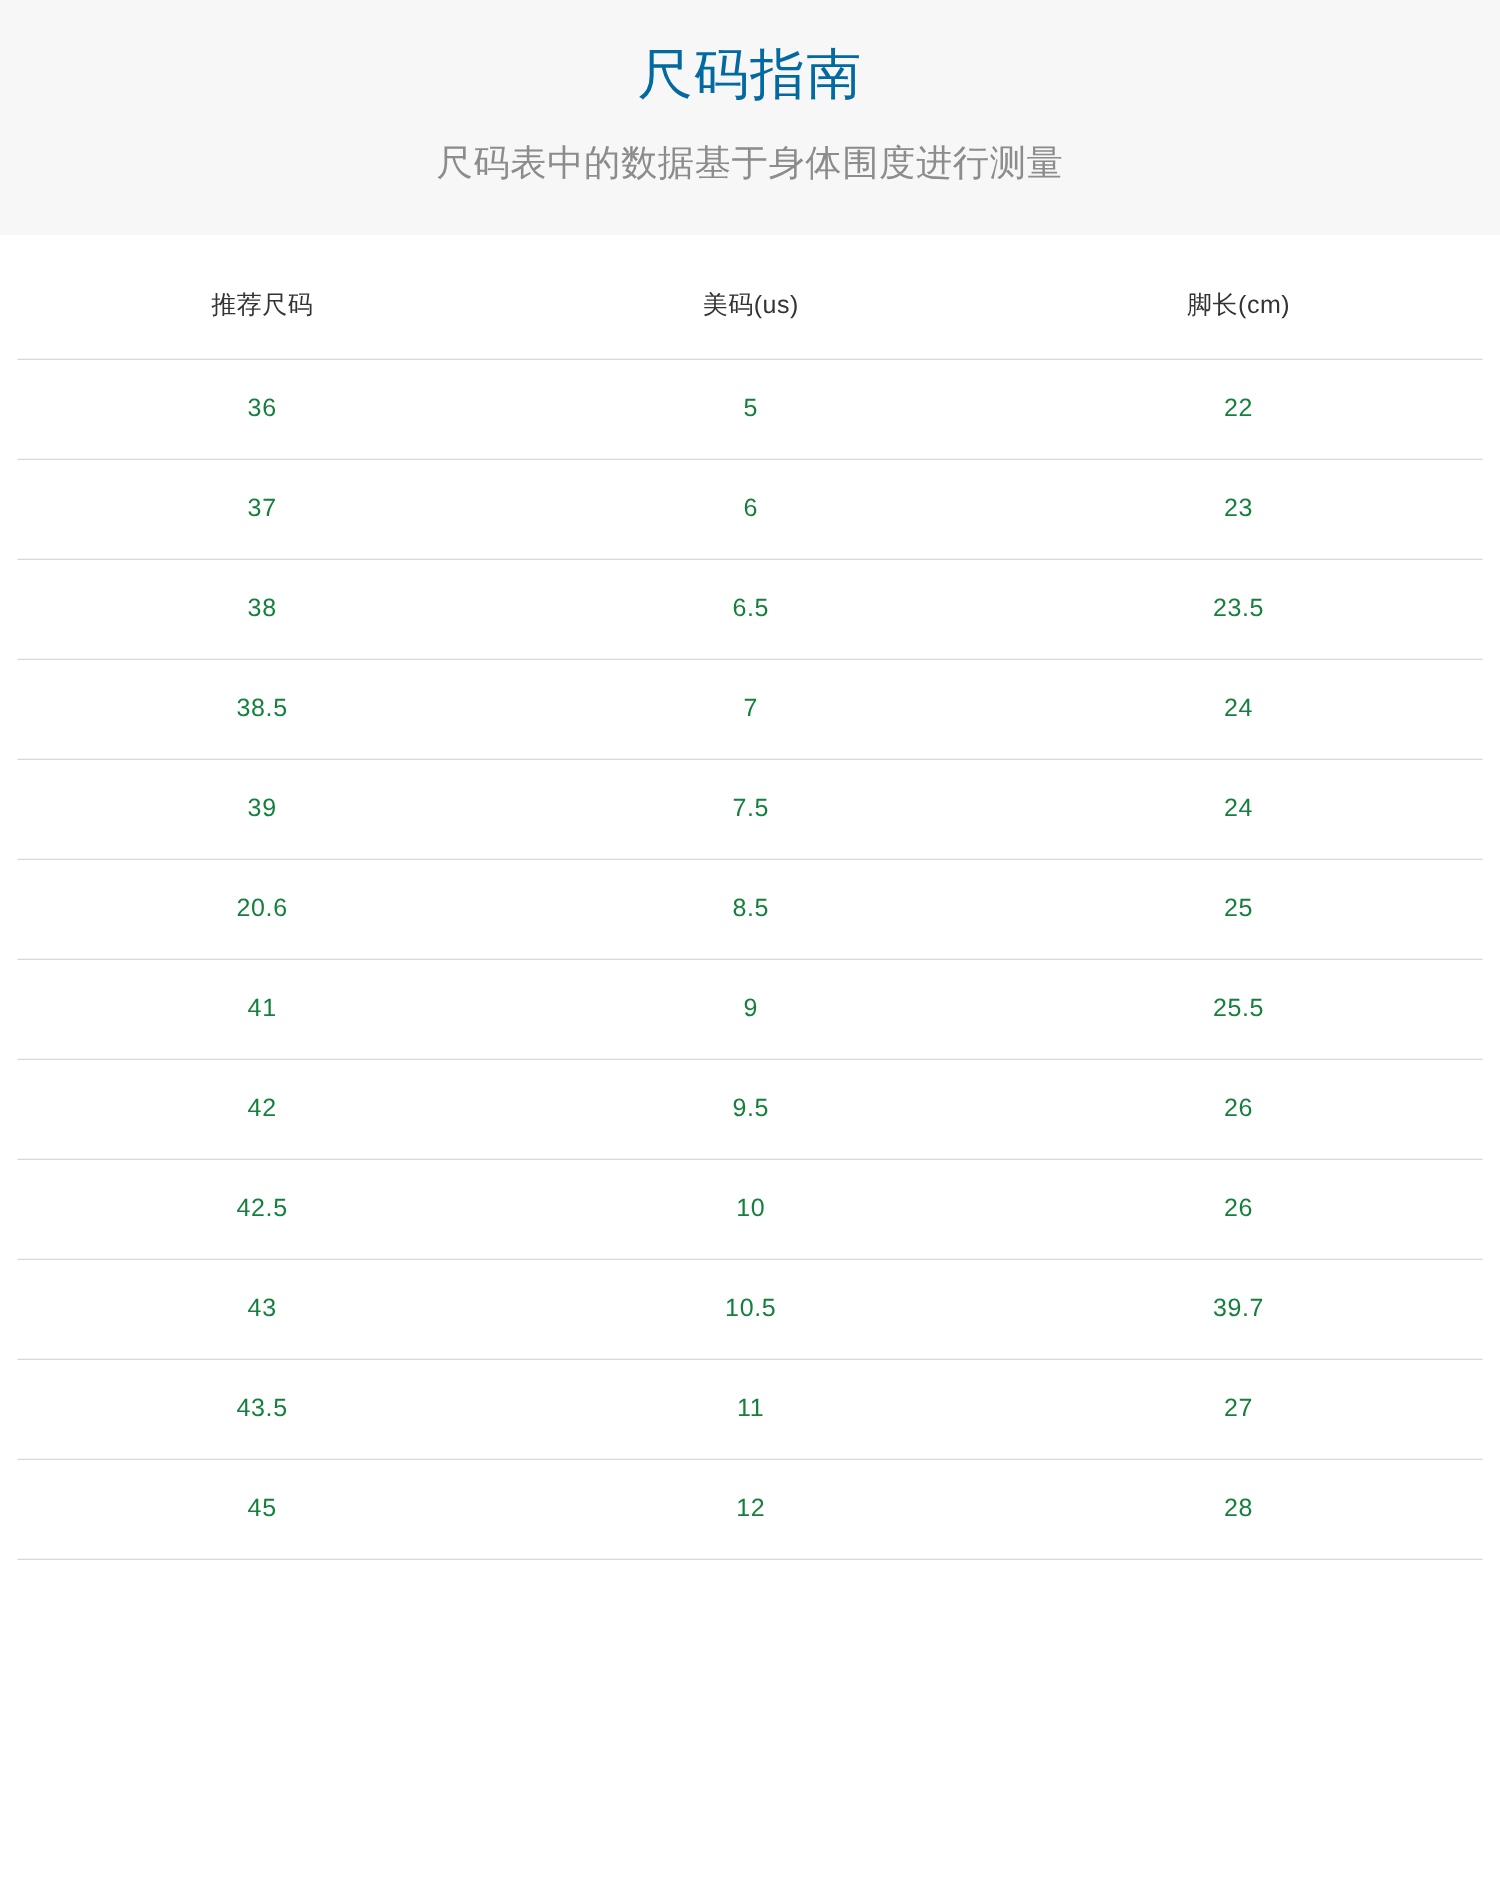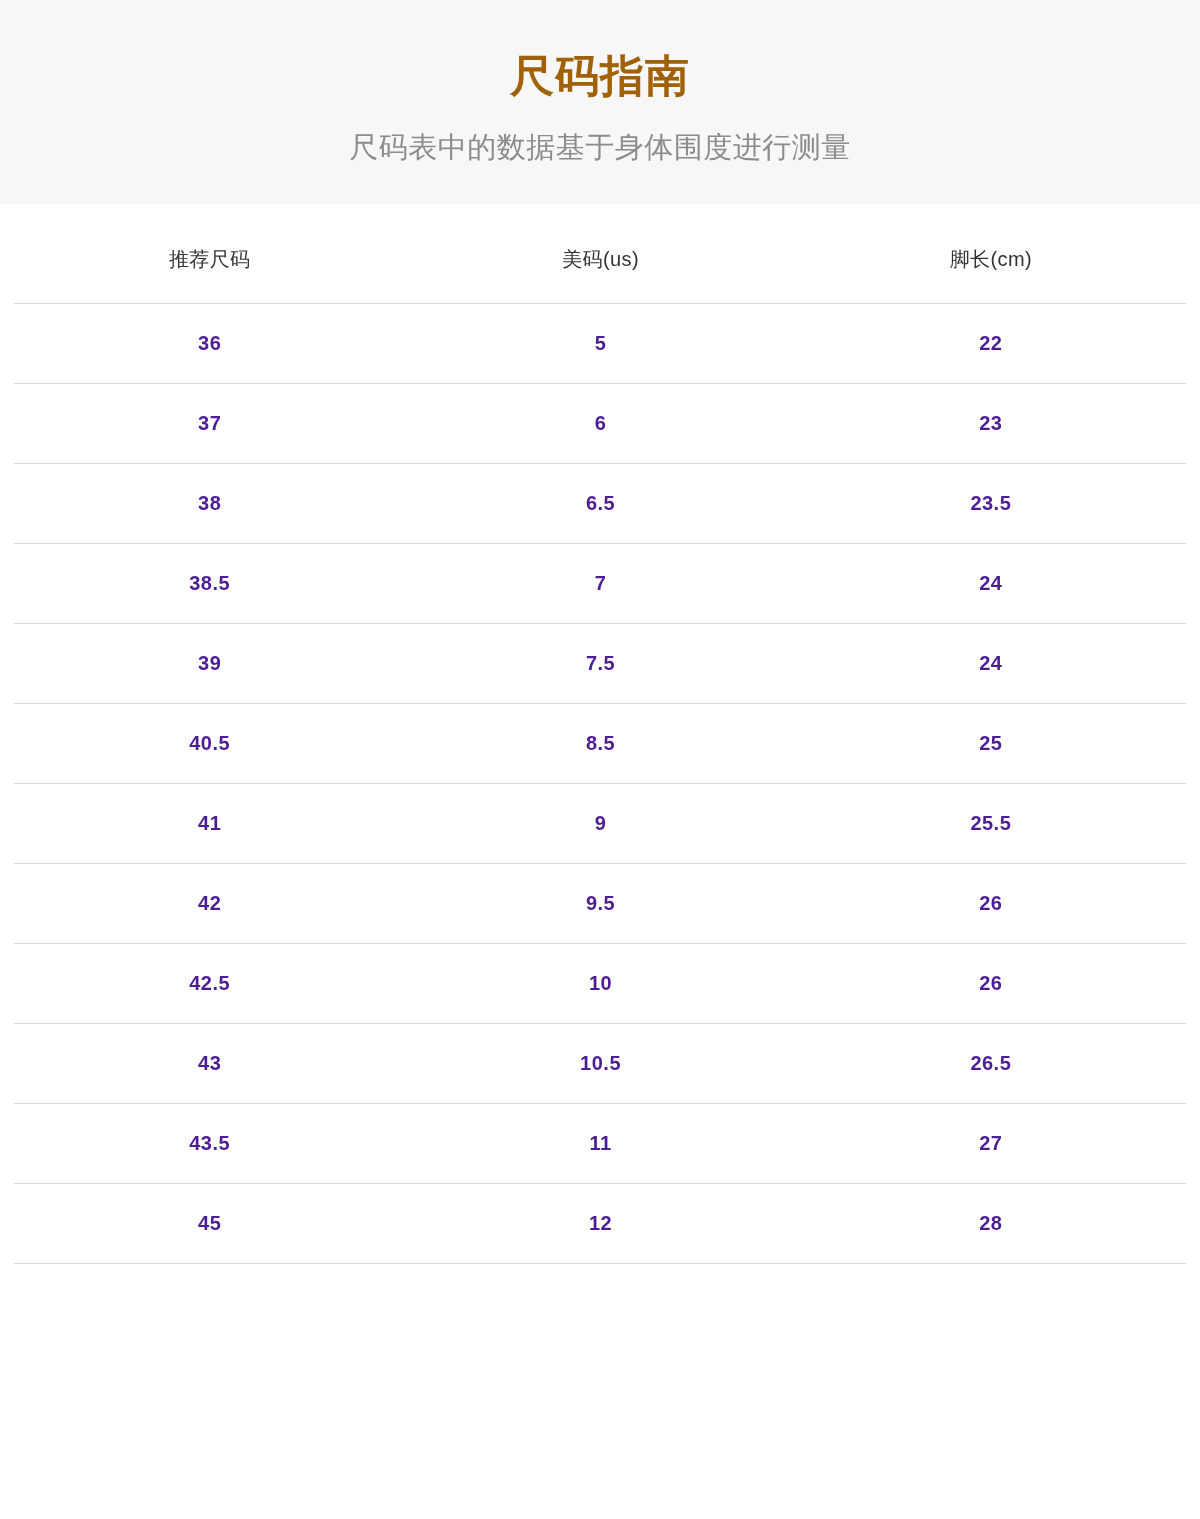--- a/index.html
+++ b/index.html
@@ -20,26 +20,26 @@
     margin: 0 auto;
     background: #ffffff;
   }
   
   .header {
     background: #f7f7f7;
     padding: 34px 0 38px 0;
     text-align: center;
   }
   .header h1 {
-    margin: 16px;
+    margin: 0;
     font-size: 44px;
     line-height: 1.2;
-    font-weight: bold;
+    font-weight: normal;
     letter-spacing: 1px;
-    color: #a16207;
+    color: #0369a1;
   }
   .header .subtitle {
     margin: 26px 0 0 0;
     font-size: 29px;
     line-height: 1.3;
     color: #8c8c8c;
     font-weight: normal;
     letter-spacing: 0.5px;
   }
 
@@ -60,22 +60,22 @@
     font-size: 20px;
     font-weight: normal;
     color: #333333;
     padding: 42px 0 30px 0;
     text-align: center;
     border-bottom: 1px solid #d8d8d8;
     letter-spacing: 0.4px;
   }
   table.size-table tbody td {
     font-size: 20px;
-    font-weight: bold;
-    color: #4c1d95;
+    font-weight: normal;
+    color: #15803d;
     text-align: center;
     padding: 28px 0 28px 0;
     border-bottom: 1px solid #d8d8d8;
     letter-spacing: 0.5px;
   }
   table.size-table tbody tr:last-child td {
     border-bottom: 1px solid #d8d8d8;
   }
 </style>
 </head>
@@ -122,21 +122,21 @@
             <td>38.5</td>
             <td>7</td>
             <td>24</td>
           </tr>
           <tr>
             <td>39</td>
             <td>7.5</td>
             <td>24</td>
           </tr>
           <tr>
-            <td>40.5</td>
+            <td>20.6</td>
             <td>8.5</td>
             <td>25</td>
           </tr>
           <tr>
             <td>41</td>
             <td>9</td>
             <td>25.5</td>
           </tr>
           <tr>
             <td>42</td>
@@ -144,21 +144,21 @@
             <td>26</td>
           </tr>
           <tr>
             <td>42.5</td>
             <td>10</td>
             <td>26</td>
           </tr>
           <tr>
             <td>43</td>
             <td>10.5</td>
-            <td>26.5</td>
+            <td>39.7</td>
           </tr>
           <tr>
             <td>43.5</td>
             <td>11</td>
             <td>27</td>
           </tr>
           <tr>
             <td>45</td>
             <td>12</td>
             <td>28</td>

